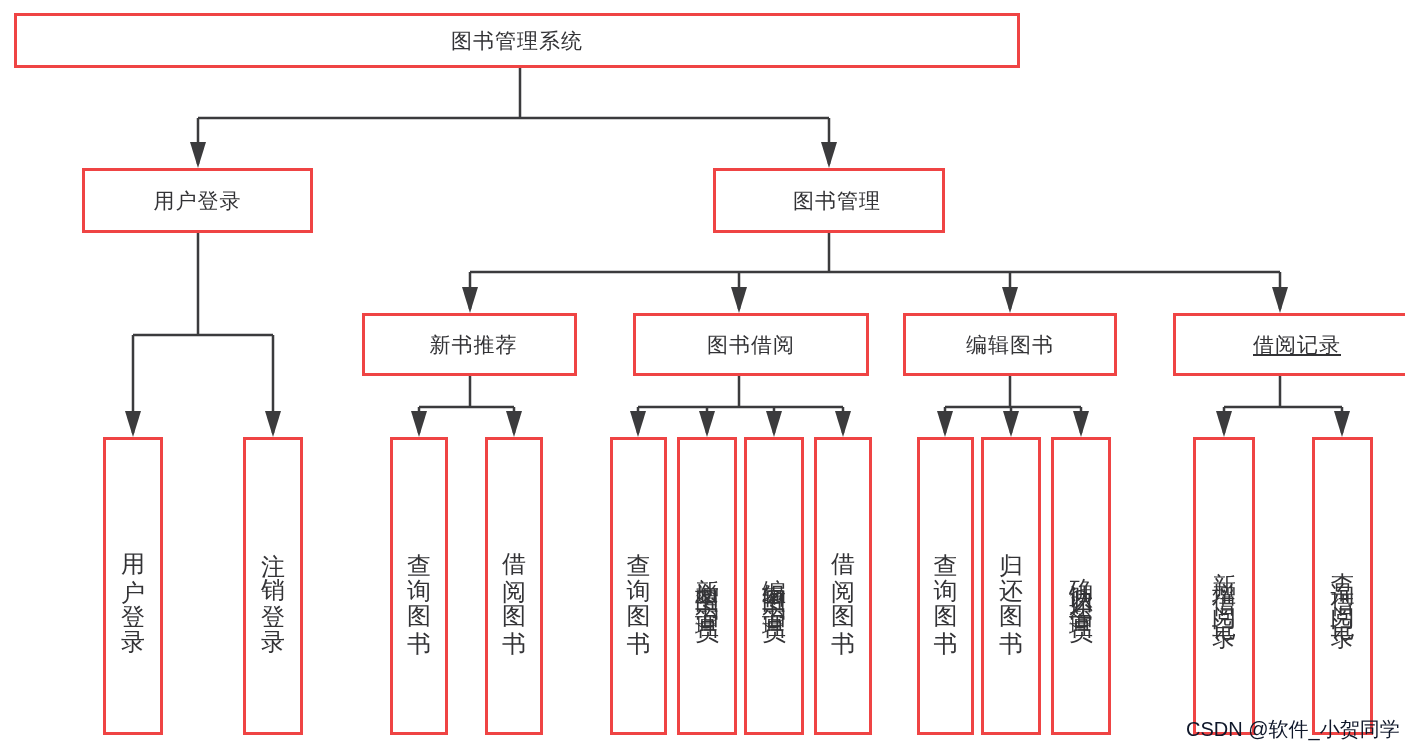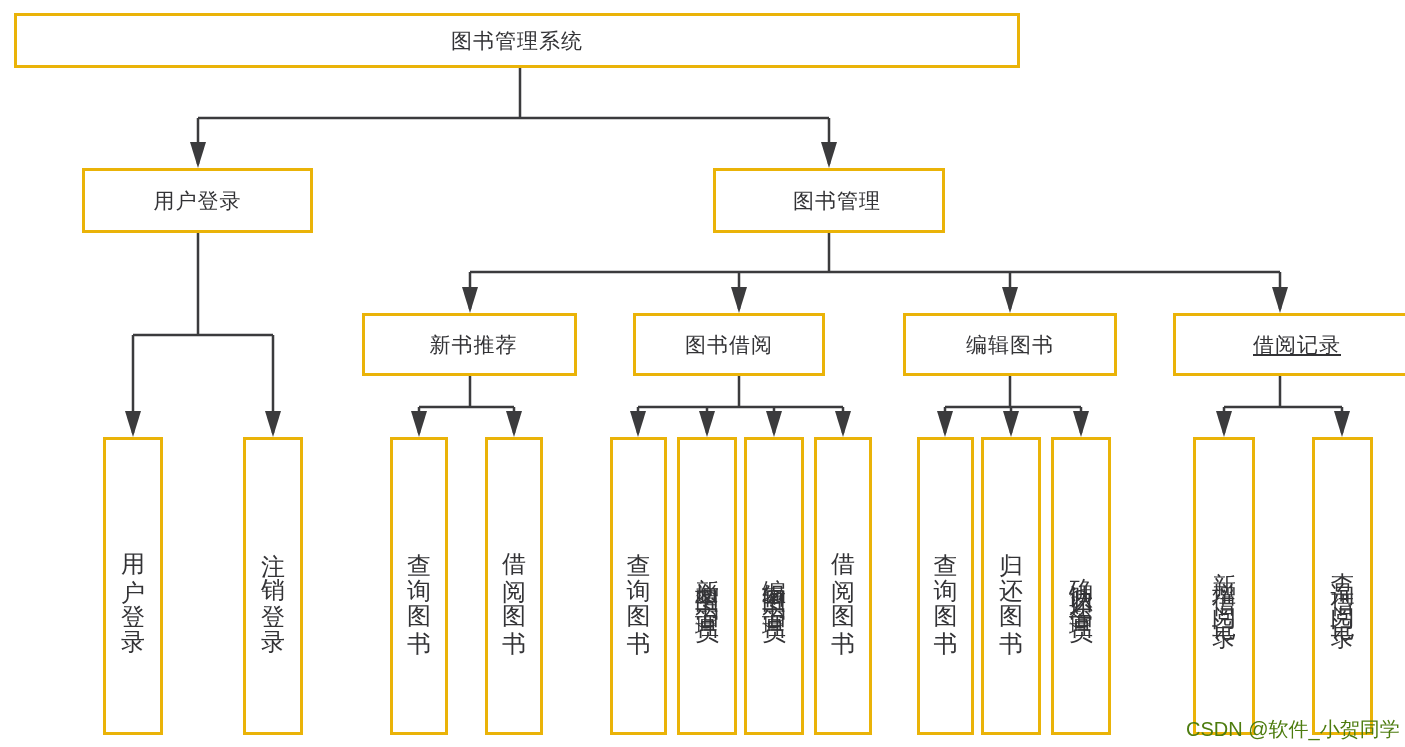--- a/index.html
+++ b/index.html
@@ -12,41 +12,41 @@
     overflow: hidden;
   }
   svg.connectors {
     position: absolute;
     left: 0; top: 0;
     width: 1405px; height: 747px;
   }
   .box {
     position: absolute;
     box-sizing: border-box;
-    border: 3px solid #eab308;
+    border: 3px solid #ef4444;
     background: #ffffff;
     color: #333336;
     display: flex;
     align-items: center;
     justify-content: center;
   }
   .hbox { font-size: 21px; letter-spacing: 1px; }
   .vbox { font-size: 24px; }
   .vbox .vtext {
     writing-mode: vertical-rl;
     text-orientation: mixed;
     white-space: nowrap;
     line-height: 1;
   }
   .watermark {
     position: absolute;
     left: 1186px;
     top: 716px;
     font-size: 20px;
-    color: #4d7c0f;
+    color: #0f172a;
     white-space: nowrap;
   }
 </style>
 </head>
 <body>
 
 <div class="canvas">
 
   <svg class="connectors" viewBox="0 0 1405 747" xmlns="http://www.w3.org/2000/svg">
     <g stroke="#3b3b3d" stroke-width="2.5" fill="none">
@@ -87,21 +87,21 @@
       <polygon points="1334,411 1350,411 1342,437"></polygon>
     </g>
   </svg>
 
   <div class="box hbox" style="left:14px; top:13px; width:1006px; height:55px;">图书管理系统</div>
 
   <div class="box hbox" style="left:82px; top:168px; width:231px; height:65px;">用户登录</div>
   <div class="box hbox" style="left:713px; top:168px; width:232px; height:65px;padding-left:16px;">图书管理</div>
 
   <div class="box hbox" style="left:362px; top:313px; width:215px; height:63px;padding-left:8px;">新书推荐</div>
-  <div class="box hbox" style="left:633px; top:313px; width:192px; height:63px;">图书借阅</div>
+  <div class="box hbox" style="left:633px; top:313px; width:236px; height:63px;">图书借阅</div>
   <div class="box hbox" style="left:903px; top:313px; width:214px; height:63px;">编辑图书</div>
   <div class="box hbox" style="left:1173px; top:313px; width:248px; height:63px;text-decoration:underline;">借阅记录</div>
 
   <div class="box vbox" style="left:103px; top:437px; width:60px; height:298px;">
     <span class="vtext" style="letter-spacing: 26px;">用户登录</span>
   </div>
   <div class="box vbox" style="left:243px; top:437px; width:60px; height:298px;">
     <span class="vtext" style="letter-spacing: 26px;">注销登录</span>
   </div>
 

